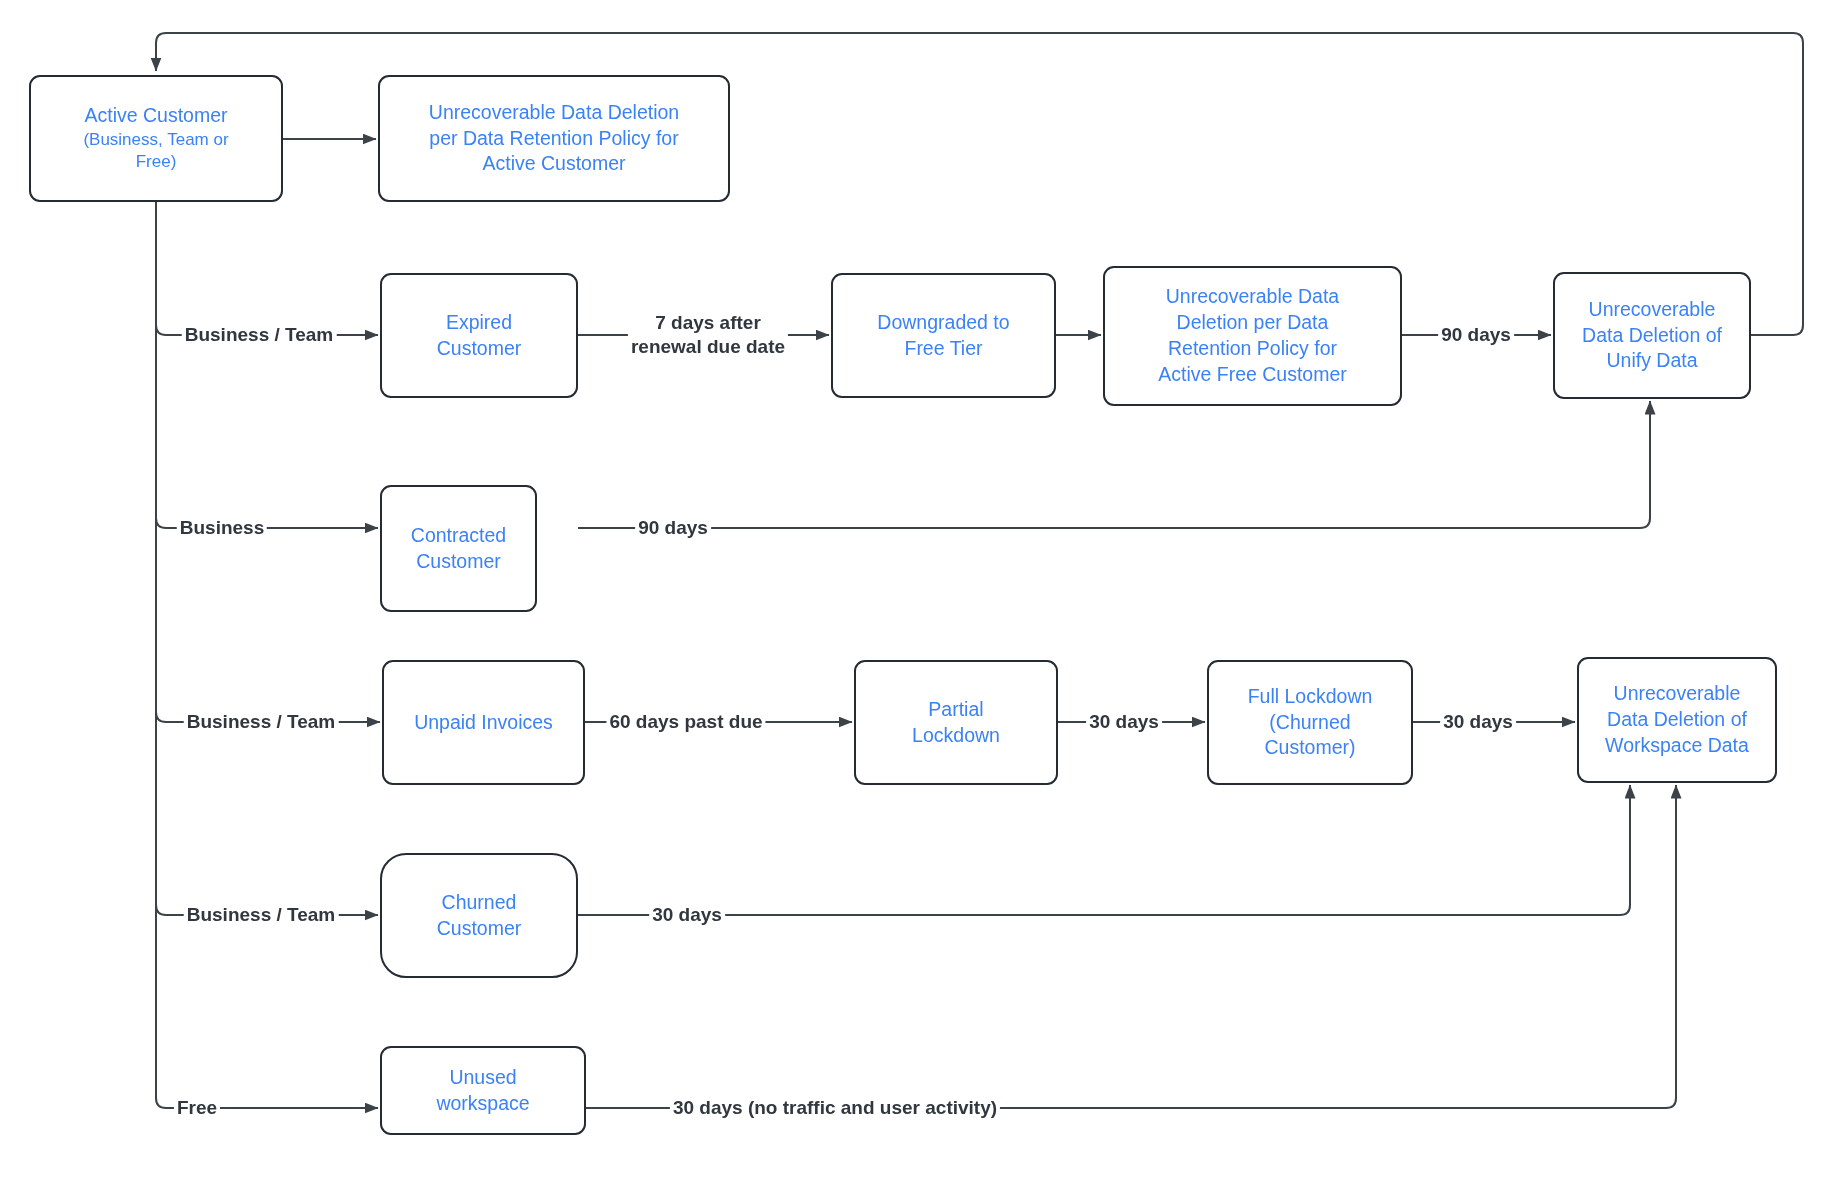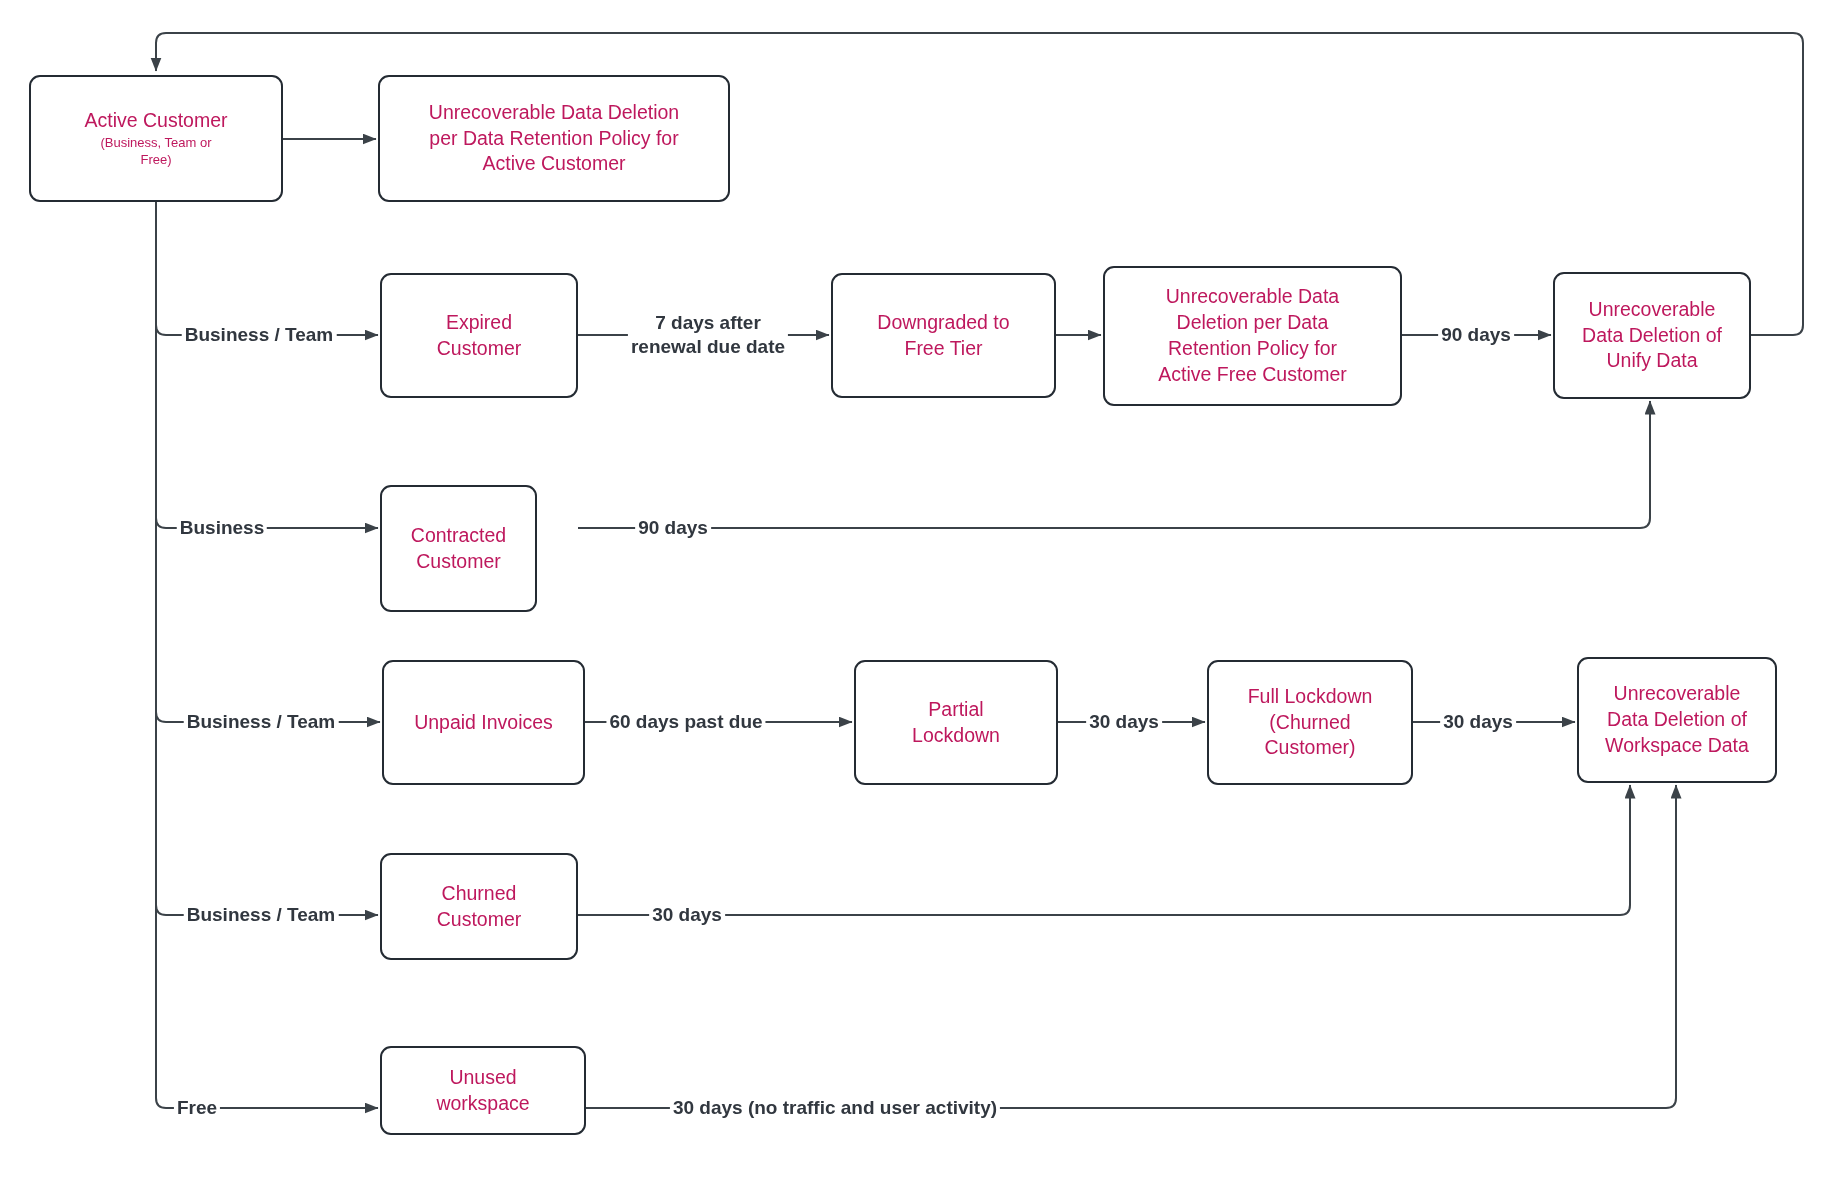--- a/index.html
+++ b/index.html
@@ -12,27 +12,27 @@
   }
   #wires{position:absolute;left:0;top:0;width:1834px;height:1198px;}
   .node{
     position:absolute;
     box-sizing:border-box;
     background:#ffffff;
     border:2.6px solid #242b33;
     border-radius:11px;
     display:flex;align-items:center;justify-content:center;
     text-align:center;
-    color:#be185d;
+    color:#3b82f6;
     font-size:19.5px;
     line-height:1.33;
     white-space:pre-line;
     padding:4px 6px;
   }
-  .node .subtitle{font-size:13px;display:block;}
+  .node .subtitle{font-size:17px;display:block;}
   .elabel{
     position:absolute;
     transform:translate(-50%,-50%);
     background:#ffffff;
     color:#31373f;
     font-weight:bold;
     font-size:19px;
     line-height:1.28;
     text-align:center;
     white-space:pre-line;
@@ -134,21 +134,21 @@
 (Churned
 Customer)</span>
   </div>
 
   <div class="node" style="left:1577px;top:657px;width:200px;height:126px;">
     <span>Unrecoverable
 Data Deletion of
 Workspace Data</span>
   </div>
 
-  <div class="node" style="left:380px;top:853px;width:198px;height:107px;">
+  <div class="node" style="left:380px;top:853px;width:198px;height:125px;border-radius:26px;">
     <span>Churned
 Customer</span>
   </div>
 
   <div class="node" style="left:380px;top:1046px;width:206px;height:89px;">
     <span>Unused
 workspace</span>
   </div>
 
   <div class="elabel" style="left:259px;top:335px;">Business / Team</div>

